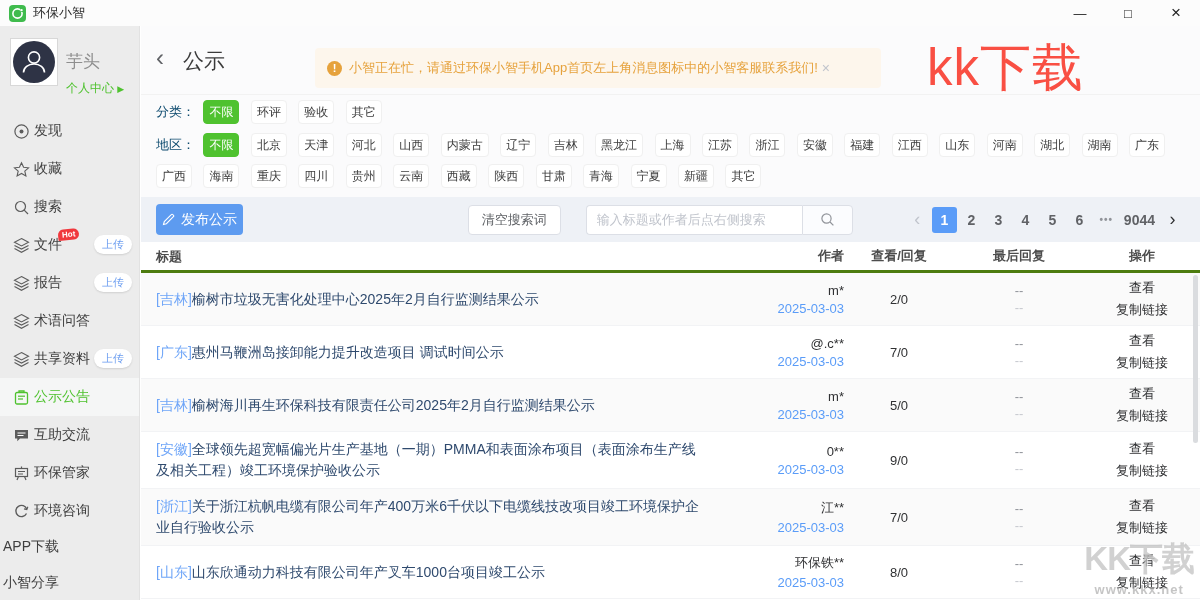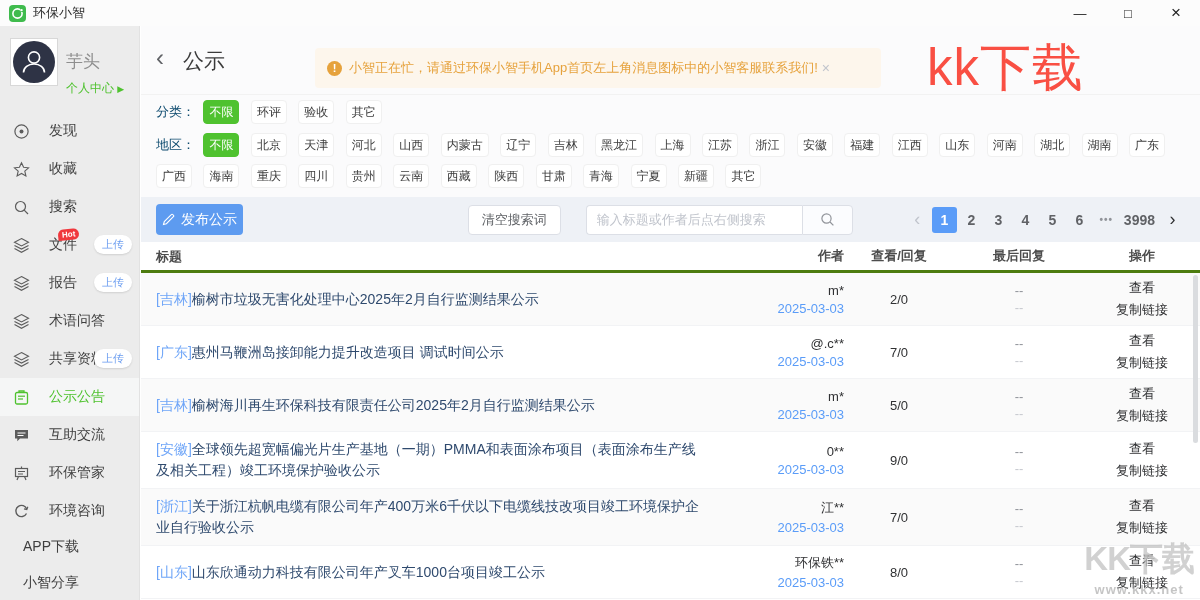--- a/index.html
+++ b/index.html
@@ -15,24 +15,24 @@
 
   
   .sidebar { position:absolute; top:26px; left:0; bottom:0; width:140px; background:#ececec; border-right:1px solid #e2e2e2; z-index:20; }
   .profile { position:relative; height:72px; padding:12px 0 0 10px; }
   .avatar-frame { width:48px; height:48px; background:#fff; border:1px solid #d8d8d8; display:inline-block; }
   .profile-meta { position:absolute; left:66px; top:24px; }
   .user-name { font-size:17px; color:#8e8e8e; }
   .user-link { font-size:12px; color:#4fc22f; margin-top:7px; cursor:pointer; }
   .user-link .arrow { font-size:9px; }
   .menu { margin-top:14px; }
-  .menu-item { position:relative; height:38px; display:flex; align-items:center; padding-left:13px; gap:19px; font-size:14px; color:#3f3f3f; cursor:pointer; }
+  .menu-item { position:relative; height:38px; display:flex; align-items:center; padding-left:13px; gap:4px; font-size:14px; color:#3f3f3f; cursor:pointer; }
   .menu-item .mi-icon { width:17px; height:17px; flex:0 0 17px; display:inline-flex; }
   .menu-item.active { background:#f5f6f6; color:#4fc22f; }
-  .menu-item.no-icon { padding-left:23px; font-size:14px; color:#3f3f3f; }
+  .menu-item.no-icon { padding-left:3px; font-size:14px; color:#3f3f3f; }
   .upload-pill { position:absolute; right:7px; top:9px; background:#fff; color:#6b9df0; font-size:11px; padding:2px 8px; border-radius:10px; box-shadow:0 1px 2px rgba(0,0,0,.12); cursor:pointer; }
   .hot-badge { position:absolute; left:58px; top:3px; background:#f0383d; color:#fff; font-size:8px; font-weight:bold; padding:1px 4px; border-radius:7px 7px 7px 1px; transform:rotate(-6deg); }
 
   
   .main { position:absolute; left:141px; top:26px; right:0; bottom:0; background:#fbfbfc; }
   .main-header { position:absolute; top:0; left:0; right:0; height:69px; border-bottom:1px solid #f2f2f2; background:#fbfbfc; }
   .back-icon { position:absolute; left:15px; top:20px; font-size:24px; color:#606266; line-height:24px; cursor:pointer; }
   .page-title { position:absolute; left:42px; top:21px; font-size:21px; color:#3a3a3a; }
   .notice { position:absolute; left:174px; top:22px; width:566px; height:40px; background:#fdf6ec; border-radius:4px; display:flex; align-items:center; padding:0 10px 0 12px; }
   .notice-icon { width:15px; height:15px; border-radius:50%; background:#e6a23c; color:#fff; font-size:11px; font-weight:bold; display:inline-flex; align-items:center; justify-content:center; margin-right:7px; flex:0 0 15px; }
@@ -329,21 +329,21 @@
     </div>
     <div class="pagination">
       <span class="pg prev">‹</span>
       <span class="pg active">1</span>
       <span class="pg">2</span>
       <span class="pg">3</span>
       <span class="pg">4</span>
       <span class="pg">5</span>
       <span class="pg">6</span>
       <span class="pg dots">•••</span>
-      <span class="pg">3998</span>
+      <span class="pg">9044</span>
       <span class="pg next">›</span>
     </div>
   </div>
 
   <div class="table-wrap">
     <div class="thead">
       <div class="col-title" style="font-size:13px;">标题</div>
       <div class="col-author">作者</div>
       <div class="col-views" style="font-weight:bold;color:#4d4d4d;">查看/回复</div>
       <div class="col-last">最后回复</div>

